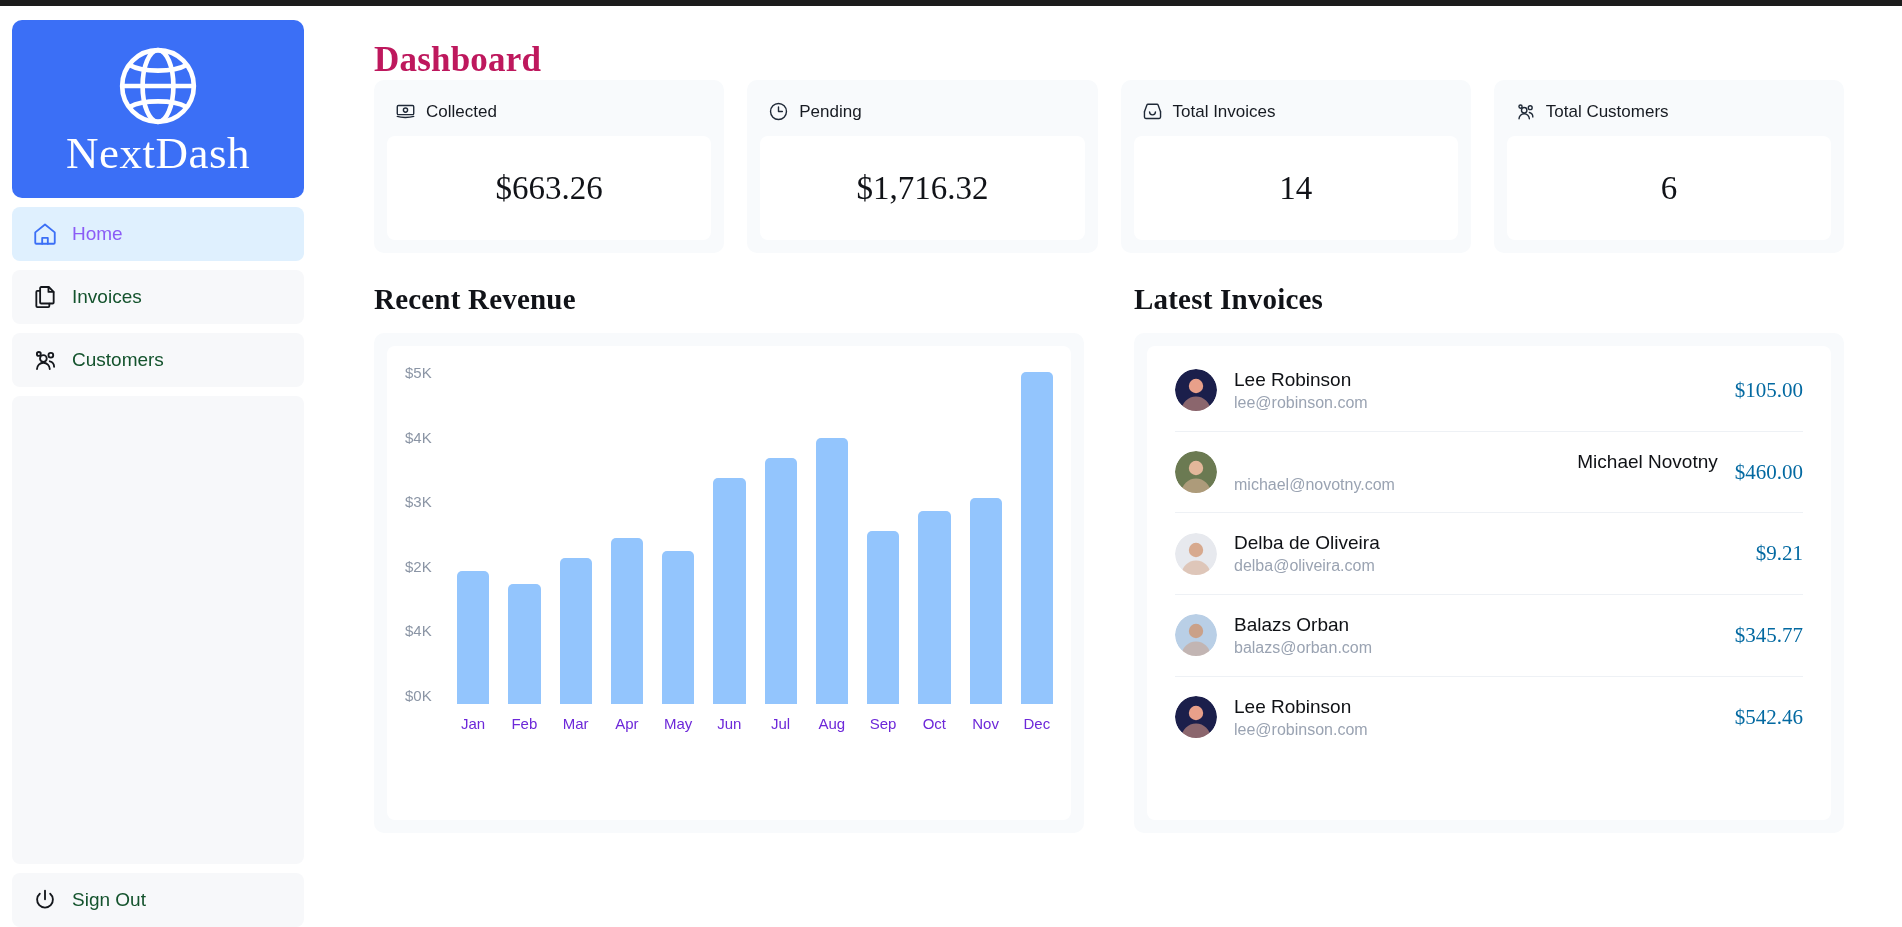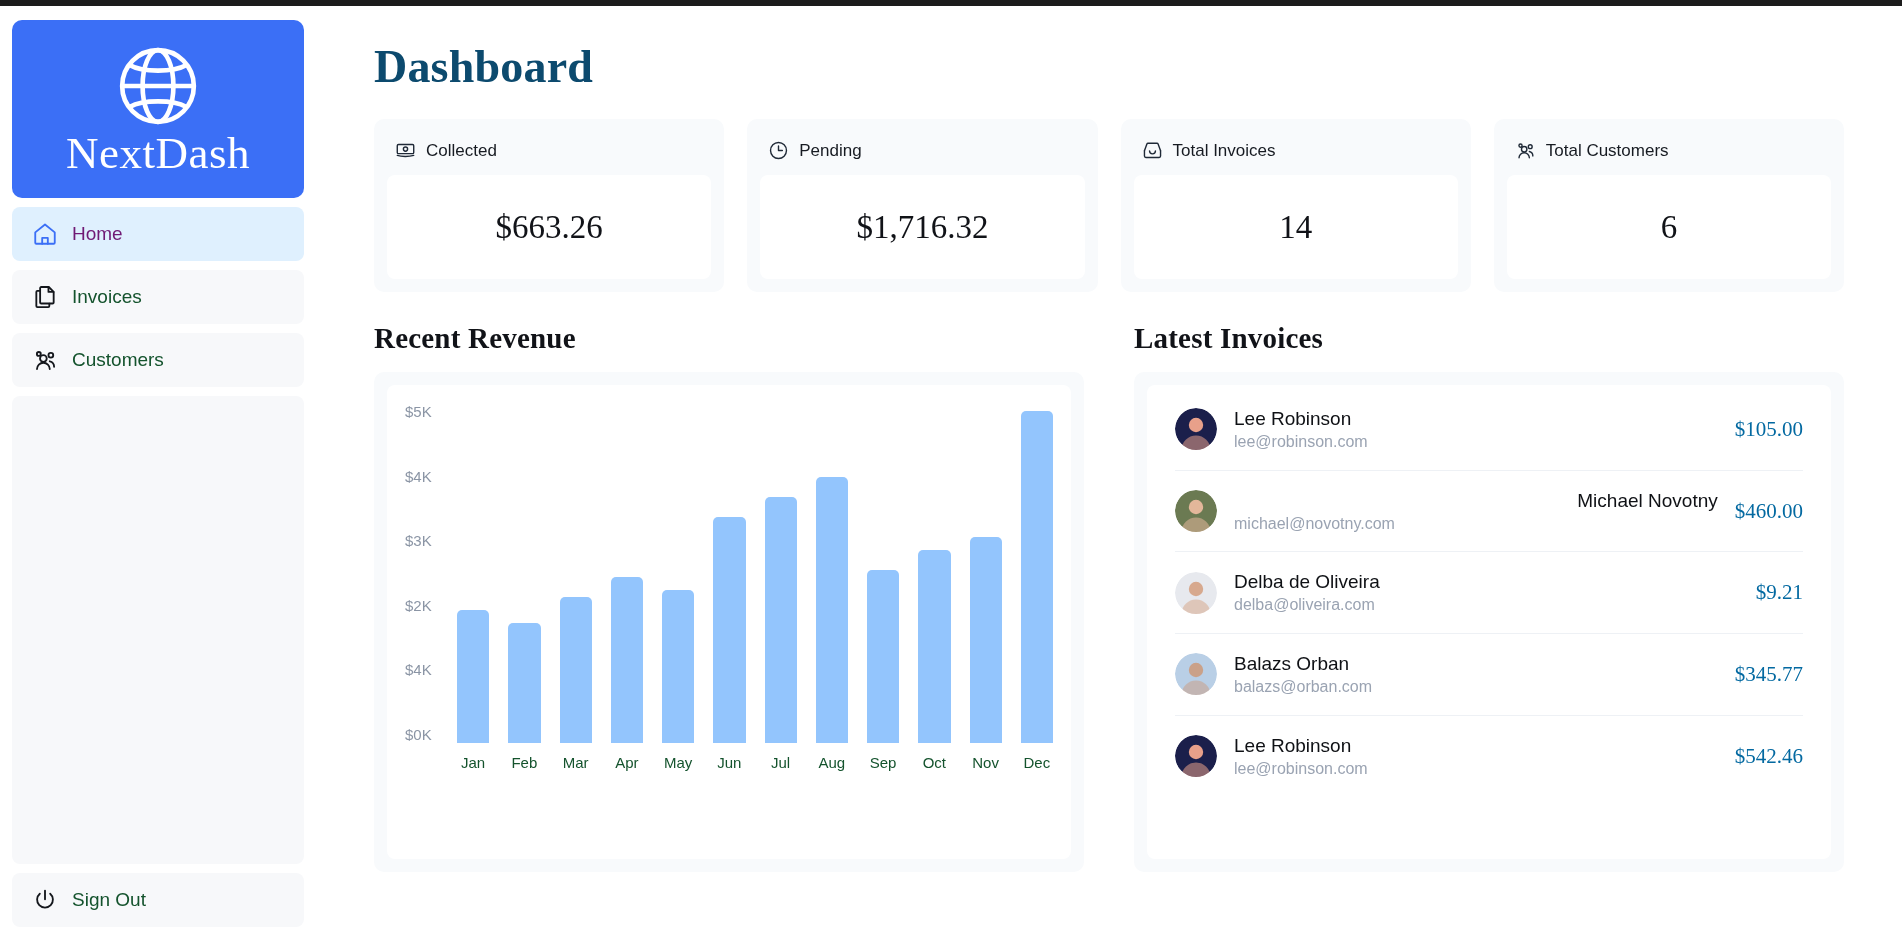--- a/index.html
+++ b/index.html
@@ -57,43 +57,42 @@
     align-items: center;
     gap: 14px;
     padding: 0 20px;
     font-size: 19px;
     color: #14532d;
     flex: 0 0 auto;
     cursor: pointer;
   }
   .nav-item.active {
     background: #dff0fe;
-    color: #701a75;
+    color: #8b5cf6;
   }
   .nav-item.active svg { stroke: #3b6ff6; }
   .nav-icon { width: 26px; height: 26px; display: block; flex: 0 0 26px; }
   .nav-icon svg { width: 26px; height: 26px; display: block; stroke: #14171c; fill: none; stroke-width: 1.7; stroke-linecap: round; stroke-linejoin: round; }
   .nav-spacer {
     flex: 1 1 auto;
     background: #f7f8fa;
     border-radius: 8px;
     min-height: 20px;
   }
 
   
   .main {
     flex: 1 1 auto;
     padding: 34px 58px 0 58px;
     overflow: hidden;
   }
   .page-title {
     font-family: "Liberation Serif", serif;
-    font-size: 46px;
-    color: #0c4a6e;
-    margin-bottom: 26px;
+    font-size: 35px;
+    color: #be185d;
     letter-spacing: 0.2px;
   }
 
   
   .cards {
     display: grid;
     grid-template-columns: repeat(4, 1fr);
     gap: 23px;
     margin-bottom: 30px;
   }
@@ -178,21 +177,21 @@
   }
   .x-axis {
     display: flex;
     gap: 19px;
     margin-top: 11px;
   }
   .x-axis span {
     flex: 1 1 0;
     text-align: center;
     font-size: 15px;
-    color: #14532d;
+    color: #6d28d9;
   }
 
   
   .inv-card {
     background: #f8fafc;
     border-radius: 10px;
     padding: 13px;
     height: 500px;
   }
   .inv-inner {

